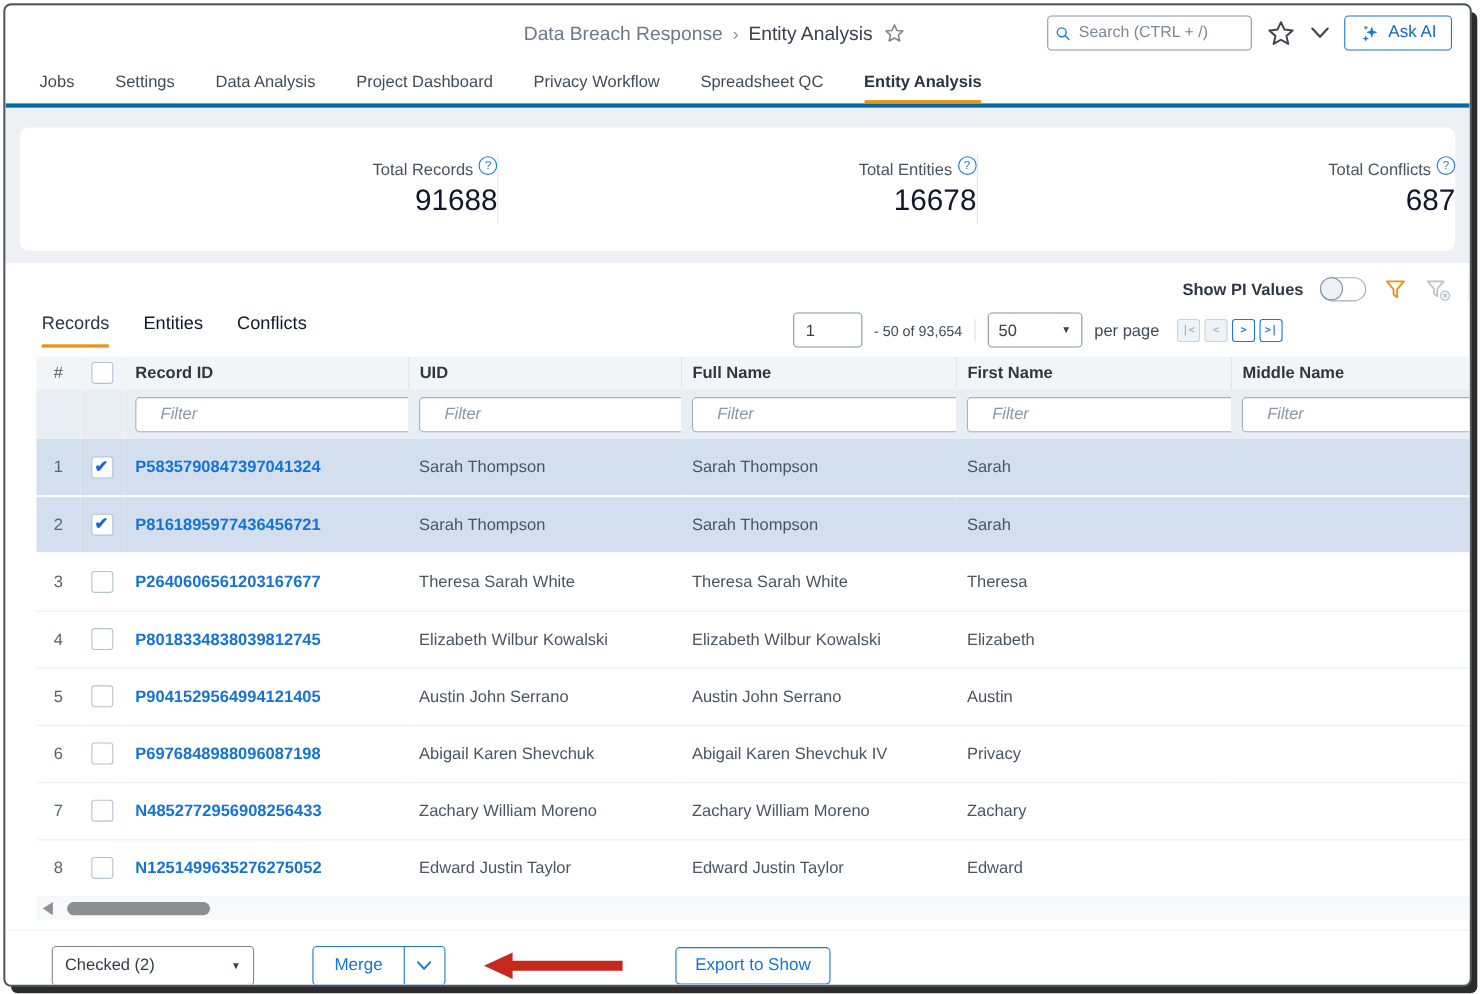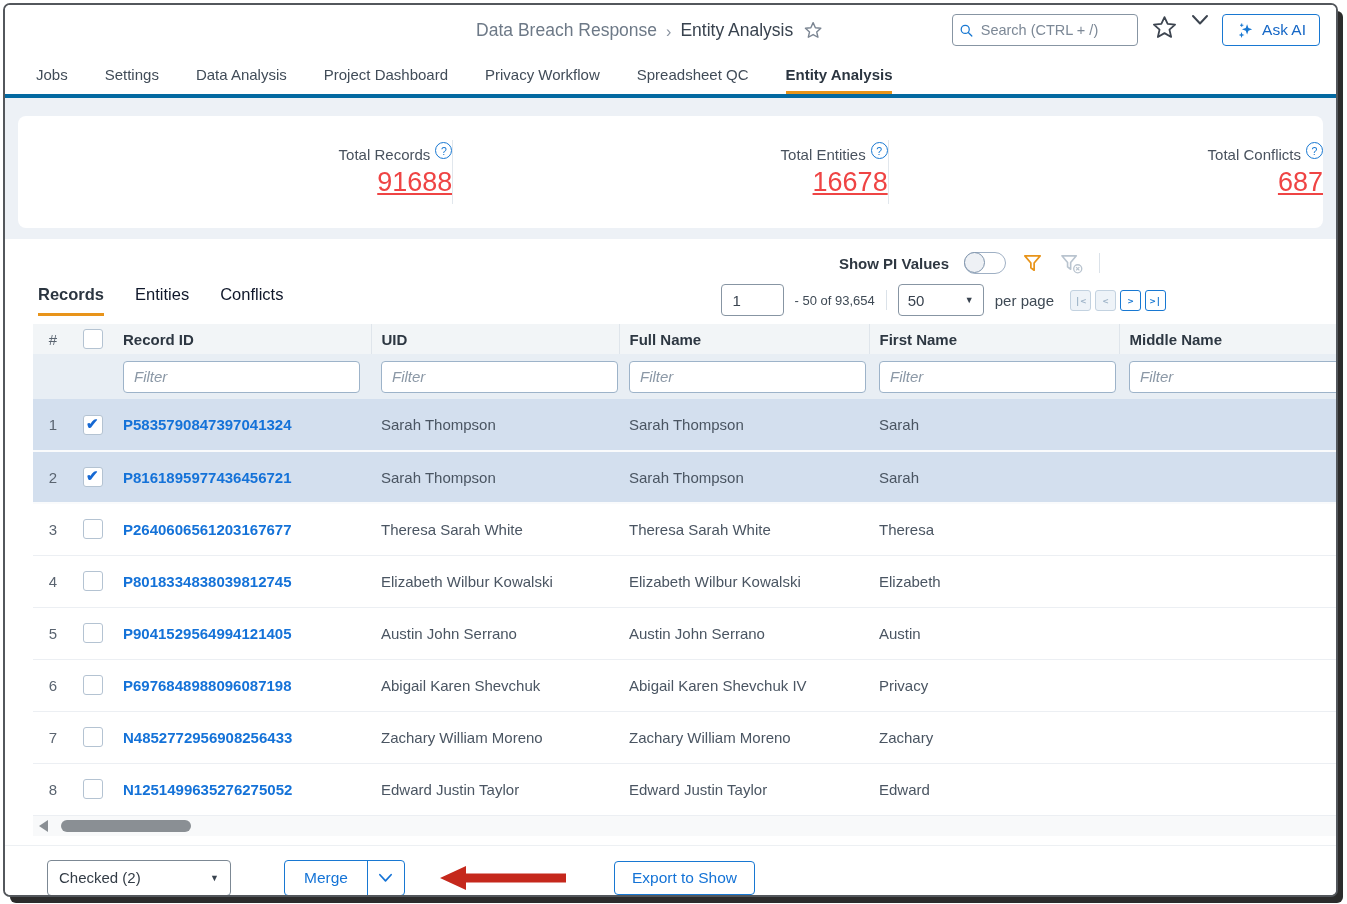--- a/index.html
+++ b/index.html
@@ -6,68 +6,68 @@
   body{width:1347px;height:904px;position:relative;overflow:hidden;}
   .window{position:absolute;left:3px;top:3px;width:1331px;height:890px;background:#fff;
           border:2px solid #53575c;border-radius:7px;overflow:hidden;
           box-shadow:6px 7px 0 -1px #2c2c2c;}
   
   .hdr{position:relative;height:52px;background:#fff;}
   .crumbs{position:absolute;left:50%;top:15px;transform:translateX(-56%);display:flex;align-items:flex-end;gap:9px;font-size:17.5px;white-space:nowrap;}
   .crumb-parent{color:#6d7987;}
   .crumb-sep{color:#8a93a0;font-size:16px;}
   .crumb-current{color:#39434f;}
-  .hdr-right{position:absolute;right:16px;top:9px;display:flex;align-items:flex-start;gap:13px;}
+  .hdr-right{position:absolute;right:16px;top:9px;display:flex;align-items:center;gap:13px;}
   .searchbox{display:flex;align-items:center;width:172px;height:30px;border:1px solid #8795a3;border-radius:4px;padding:0 6px;gap:5px;background:#fff;}
   .searchbox input{border:none;outline:none;width:100%;font-size:14.5px;color:#39434f;font-family:inherit;background:transparent;}
   .searchbox input::placeholder{color:#7c8896;}
   .askai{display:flex;align-items:center;gap:7px;height:32px;padding:0 13px;border:1px solid #1878d2;border-radius:4px;background:#fff;color:#1567c6;font-size:15.5px;cursor:pointer;}
   
   .navtabs{display:flex;gap:37px;padding-left:31px;height:37px;align-items:flex-end;border-bottom:4px solid #0369a1;background:#fff;}
   .nav-tab{font-size:15px;color:#414c58;padding-bottom:8px;border-bottom:3px solid transparent;cursor:pointer;white-space:nowrap;}
   .nav-tab.active{color:#2b3540;font-weight:bold;border-bottom-color:#e8941a;}
   
   .graywrap{background:#edf1f6;padding:18px 13px 11px 13px;}
   .statscard{background:#fff;border-radius:8px;height:112px;display:flex;align-items:center;}
   .stat{flex:1;display:flex;flex-direction:column;align-items:flex-end;justify-content:center;gap:4px;position:relative;}
   .stat + .stat{border-left:1px solid #e1e7ed;}
   .stat{height:64px;}
   .stat-label{font-size:15px;color:#49525e;display:flex;align-items:flex-start;gap:5px;}
   .help{display:inline-flex;align-items:center;justify-content:center;width:15px;height:15px;border:1.4px solid #1878d2;border-radius:50%;color:#1878d2;font-size:10.5px;position:relative;top:-4px;}
-  .stat-value{font-size:27px;color:#ef4444;text-decoration:underline;}
+  .stat-value{font-size:27px;color:#0f172a;}
   
   .panel{background:#fff;padding-top:9px;position:relative;}
-  .pi-row{display:flex;justify-content:flex-end;align-items:center;gap:15px;padding-right:236px;height:30px;}
+  .pi-row{display:flex;justify-content:flex-end;align-items:center;gap:15px;height:30px;}
   .pi-label{font-size:15px;font-weight:bold;color:#2f3842;}
   .toggle{width:40px;height:20px;border:1.5px solid #9fb0c4;border-radius:11px;position:relative;background:#fff;cursor:pointer;}
   .toggle .knob{position:absolute;left:-1px;top:-1px;width:19px;height:19px;border-radius:50%;background:#eef1f5;border:1.5px solid #7e93ab;}
   .vdiv{width:1px;height:20px;background:#dbe2e9;}
   .view-row{display:flex;align-items:center;padding:6px 170px 8px 33px;}
   .view-tabs{display:flex;gap:31px;align-items:flex-end;}
   .view-tab{font-size:16.5px;color:#0f172a;padding-bottom:9px;border-bottom:3px solid transparent;cursor:pointer;}
-  .view-tab.active{font-weight:bold;color:#2b3540;border-bottom-color:#e8941a;}
+  .view-tab.active{font-weight:normal;color:#2b3540;border-bottom-color:#e8941a;}
   .pager-group{margin-left:auto;display:flex;align-items:center;gap:11px;}
   .page-input{width:50px;height:30px;border:1px solid #8795a3;border-radius:4px;font-size:15px;color:#39434f;padding:0 0 0 11px;outline:none;font-family:inherit;}
   .range-text{font-size:13px;color:#3f4a55;}
   .size-select{width:66px;height:30px;border:1px solid #8795a3;border-radius:4px;display:flex;align-items:center;justify-content:space-between;padding:0 9px;font-size:15px;color:#39434f;cursor:pointer;}
   .caret{font-size:9px;color:#39434f;}
   .per-page{font-size:15px;color:#3f4a55;}
   .pager{display:flex;gap:4px;margin-left:5px;}
   .pgbtn{width:19px;height:19px;border-radius:3px;display:flex;align-items:center;justify-content:center;font-size:9.5px;font-weight:bold;font-family:"DejaVu Sans Mono",monospace;cursor:pointer;}
   .pgbtn.off{border:1px solid #c3d2e0;color:#9fb4c8;background:#eef3f8;}
   .pgbtn.on{border:1px solid #1878d2;color:#1878d2;background:#fff;}
   
   .tablewrap{margin-left:28px;overflow:hidden;width:calc(100% - 28px);}
   table{border-collapse:collapse;table-layout:fixed;width:1406px;}
   th,td{padding:0 0 0 10px;text-align:left;vertical-align:middle;overflow:hidden;white-space:nowrap;}
   thead th{height:30px;background:#f2f5f7;font-size:15px;color:#2d3742;font-weight:bold;}
   thead th.sep{border-right:1px solid #dfe5eb;}
   th.numcol,td.numcol{text-align:center;padding:0;color:#5a6470;font-weight:normal;}
   tr.filters td{height:45px;background:#e8eef4;}
-  tr.filters input{height:30px;border:1px solid #9db3c9;border-radius:4px;padding:0 10px;font-size:15px;width:215px;outline:none;background:#fff;font-family:inherit;color:#39434f;}
+  tr.filters input{height:30px;border:1px solid #9db3c9;border-radius:4px;padding:0 22px;font-size:15px;width:215px;outline:none;background:#fff;font-family:inherit;color:#39434f;}
   tr.filters input::placeholder{font-style:italic;color:#8b98a6;}
   tr.filters td.mid input{width:280px;}
   tbody tr{height:52px;border-bottom:1px solid #eceff3;background:#fff;}
   tbody tr.selected{background:#d3dfee;border-bottom:2px solid #fafbfc;}
   tbody td{font-size:15px;color:#4a5562;}
   td.recid{color:#1472d8;font-weight:bold;}
   .cb{display:inline-block;width:18px;height:18px;border:1px solid #b4c3d2;border-radius:3px;background:#fff;position:relative;cursor:pointer;vertical-align:middle;}
   .cb.checked::after{content:"✔";position:absolute;left:2px;top:-1px;color:#1568d3;font-size:15px;font-weight:bold;}
   
   .hscroll{position:relative;height:20px;background:#f8f9fa;margin-left:28px;}

